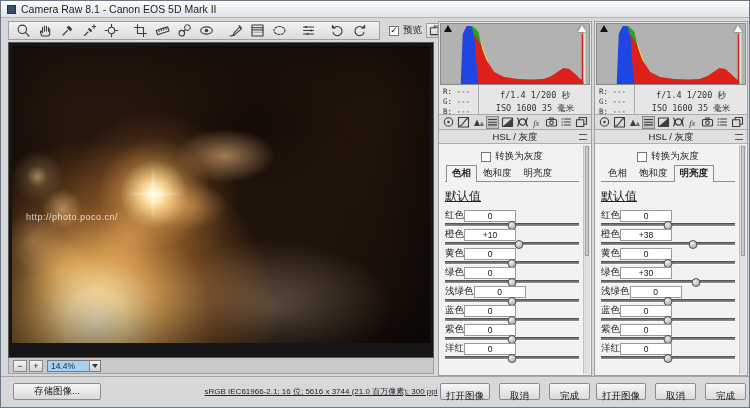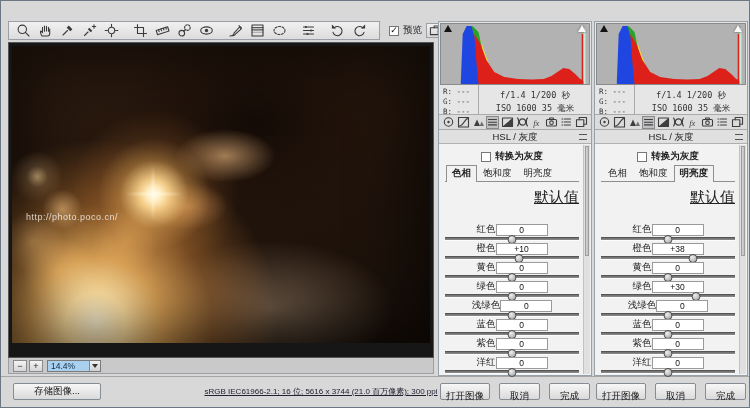--- a/index.html
+++ b/index.html
@@ -87,40 +87,44 @@
   .ptab.active{background:#c0c0c0;box-shadow:inset 0 0 0 1px #87898c;}
   .pic *{stroke:#3e3e3e;fill:none;stroke-width:1.1;stroke-linecap:round;stroke-linejoin:round;}
   .paneltitle{height:14px;text-align:center;font-size:9.5px;color:#222;background:#e0e0e0;
     border-bottom:1px solid #b0b0b0;position:relative;line-height:14px;}
   .panelmenu{position:absolute;right:4px;top:4px;width:8px;height:6px;
     border-top:1.5px solid #555;border-bottom:1.5px solid #555;}
   .pcontent{flex:1;position:relative;background:#f2f2f2;padding:5px 12px 0 6px;}
   .pscroll{position:absolute;right:1px;top:1px;bottom:1px;width:7px;background:#e0e0e0;border-left:1px solid #c2c2c2;}
   .pthumb{margin:1px;height:110px;background:linear-gradient(90deg,#d6d6d6,#bfbfbf);border:1px solid #9d9d9d;}
   .cbrow{display:flex;align-items:center;justify-content:center;gap:4px;height:15px;}
-  .cbl{font-size:9.5px;color:#222;font-weight:bold;}
+  .cbl{font-size:9.5px;color:#222;}
   .hsl-tabs{display:flex;align-items:flex-end;height:15px;margin-top:3px;border-bottom:1px solid #8f8f8f;padding:0 1px;}
   .hsl-tab{font-size:9.5px;color:#222;padding:1px 5px;border:1px solid transparent;border-bottom:none;}
   .hsl-tab.active{font-weight:bold;background:#f2f2f2;border-color:#8f8f8f;margin-bottom:-1px;padding-bottom:2px;}
-  .deflink{text-align:right;font-size:15px;color:#222;text-decoration:underline;margin:6px 0 16px;}
+  .deflink{text-align:left;font-size:12px;color:#222;text-decoration:underline;margin:6px 0 4px;}
   .slider-row{height:19px;position:relative;}
-  .srow-top{display:flex;justify-content:center;align-items:center;height:13px;}
+  .srow-top{display:flex;justify-content:flex-start;align-items:center;height:13px;}
   .slabel{font-size:9.5px;color:#222;}
   .sval{width:52px;height:12px;background:#fff;border:1px solid #9a9a9a;font-size:8.5px;
     line-height:10px;text-align:center;color:#111;}
   .strack{position:relative;height:4px;margin-top:1px;background:linear-gradient(#6e6e6e,#8d8d8d);
     border-top:1px solid #555;border-bottom:1px solid #fdfdfd;}
   .sthumb{position:absolute;top:-3px;width:9px;height:9px;border-radius:50%;transform:translateX(-50%);
     background:radial-gradient(circle at 35% 30%,#efefef,#9e9e9e);border:1px solid #4c4c4c;}
 </style>
 </head>
 <body>
 
 <div id="window">
 
+  <div class="titlebar">
+    <span class="appicon"></span>
+    <span>Camera Raw 8.1 - Canon EOS 5D Mark II</span>
+  </div>
 
   <div class="toolbar">
       <div class="tool">
         <svg class="ic" viewBox="0 0 15 15" width="15" height="15">
           <circle cx="6.3" cy="6.3" r="4.2"></circle>
           <path d="M9.4 9.4L13 13"></path>
         </svg>
       </div>
       <div class="tool">
         <svg class="ic" viewBox="0 0 15 15" width="15" height="15">

